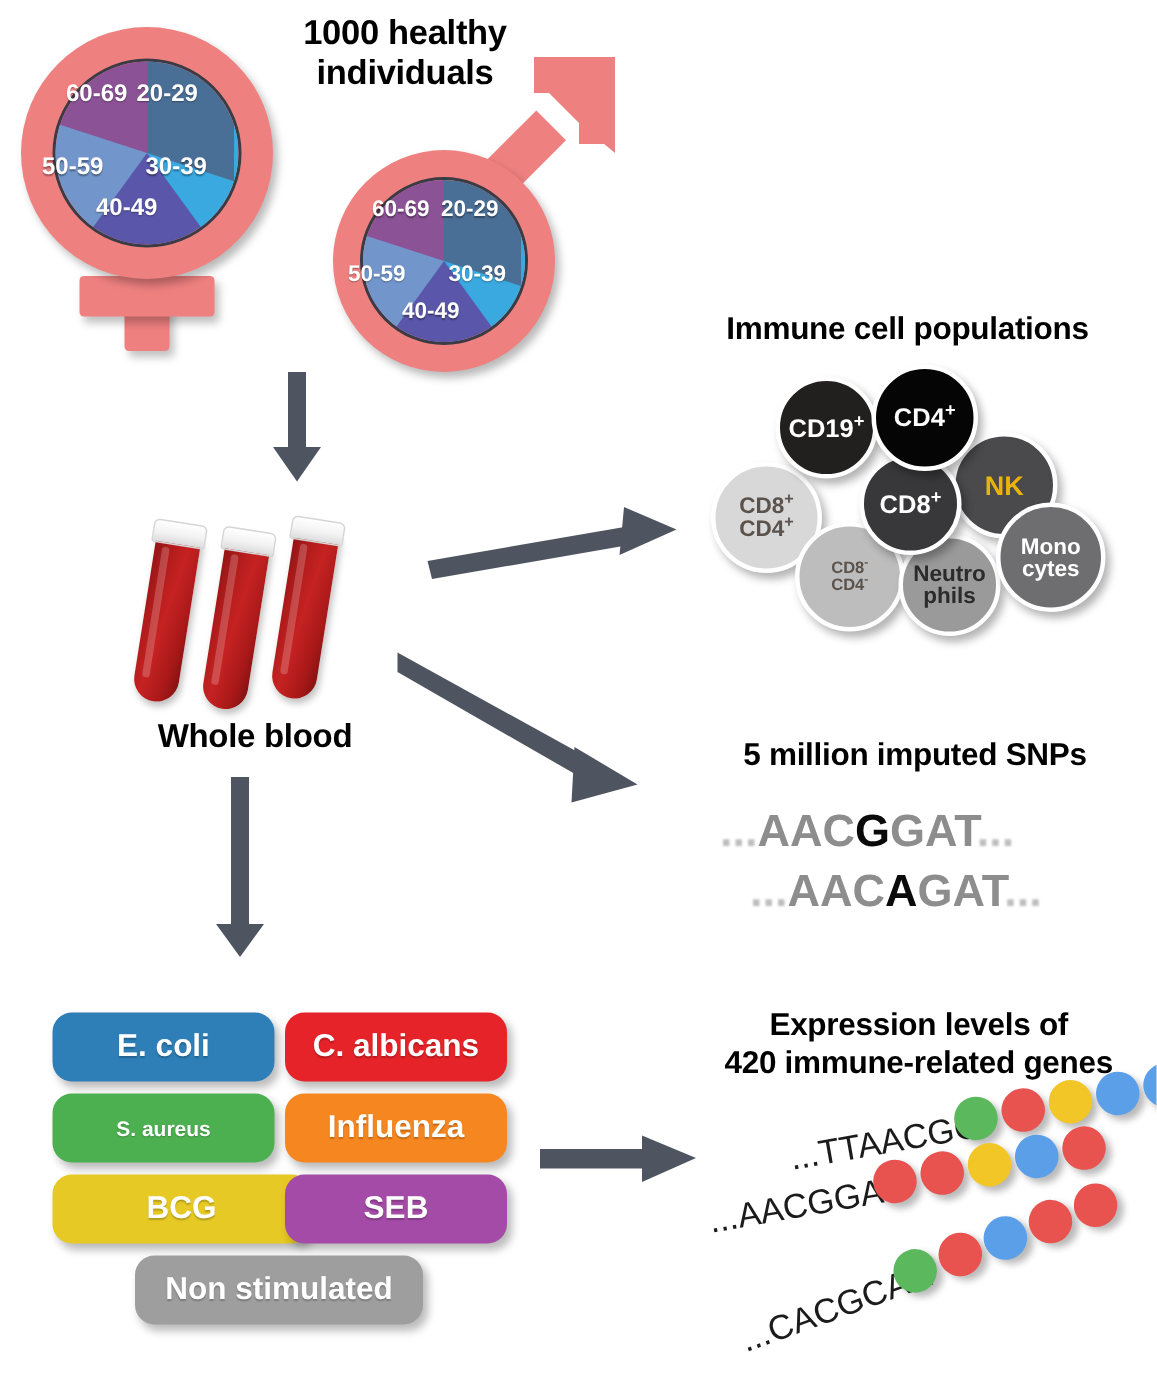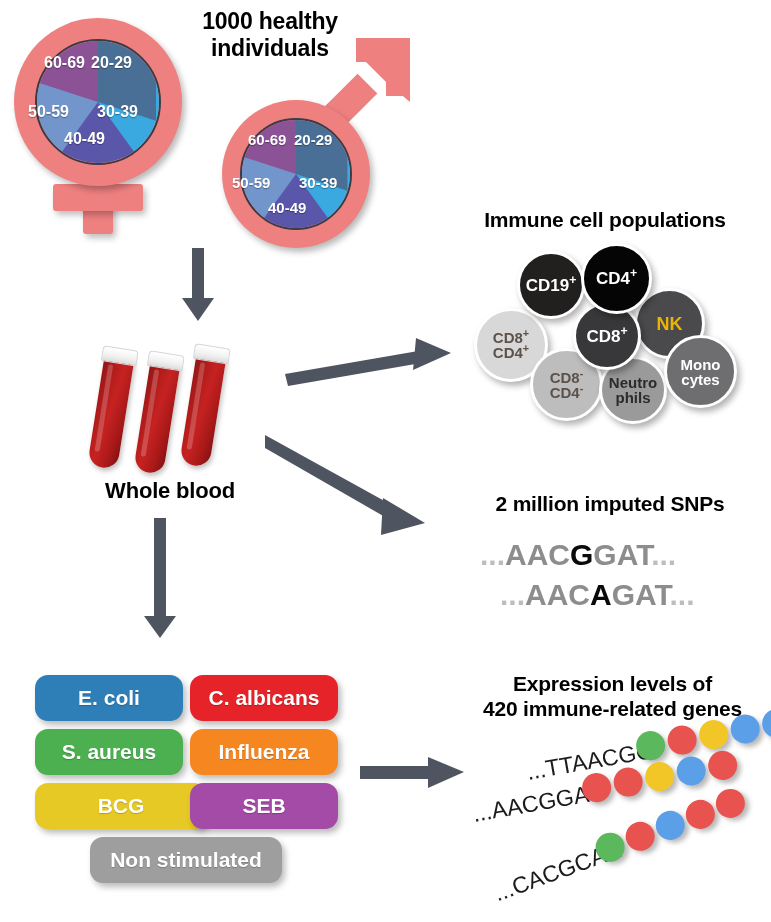--- a/index.html
+++ b/index.html
@@ -251,21 +251,21 @@
 
   <div class="abs" style="left:460px; top:240px; width:300px; height:185px;">
 
     <div class="bubble" style="left:14px; top:68px; width:74px; height:74px; background:#d8d8d8; color:#5b524c; font-size:15px; z-index:1;">
       <div>
         <div>CD8<sup>+</sup></div>
         <div>CD4<sup>+</sup></div>
       </div>
     </div>
 
-    <div class="bubble" style="left:70px; top:108px; width:73px; height:73px; background:#bdbdbd; color:#5b524c; font-size:15px; z-index:2;">
+    <div class="bubble" style="left:70px; top:108px; width:73px; height:73px; background:#bdbdbd; color:#5b524c; font-size:11px; z-index:2;">
       <div>
         <div>CD8<sup>-</sup></div>
         <div>CD4<sup>-</sup></div>
       </div>
     </div>
 
     <div class="bubble" style="left:139px; top:116px; width:68px; height:68px; background:#9a9a9a; color:#2b2b2b; font-size:15px; z-index:3;">
       <div>
         <div>Neutro</div>
         <div>phils</div>
@@ -289,35 +289,35 @@
 
     <div class="bubble" style="left:113px; top:62px; width:68px; height:68px; background:#38373a; color:#ffffff; font-size:17px; z-index:4;">
       <div>CD8<sup>+</sup></div>
     </div>
 
     <div class="bubble" style="left:121px; top:3px; width:71px; height:71px; background:#050505; color:#ffffff; font-size:17px; z-index:5;">
       <div>CD4<sup>+</sup></div>
     </div>
   </div>
 
-  <div class="abs heading" style="left:460px; top:492px; width:300px; font-size:21px;">2 million imputed SNPs</div>
+  <div class="abs heading" style="left:460px; top:492px; width:300px; font-size:21px;">5 million imputed SNPs</div>
 
   <div class="snp-row" style="left:480px; top:538px;">
     <span class="snp-faint">...</span><span class="snp-mid">AAC</span><span class="snp-dark">G</span><span class="snp-mid">GAT</span><span class="snp-faint">...</span>
   </div>
 
   <div class="snp-row" style="left:500px; top:578px;">
     <span class="snp-faint">...</span><span class="snp-mid">AAC</span><span class="snp-dark">A</span><span class="snp-mid">GAT</span><span class="snp-faint">...</span>
   </div>
 
   <div class="abs" style="left:35px; top:675px; width:300px; height:225px;">
     <div class="stim" style="left:0px; top:0px; width:148px; height:46px; background:#2e7eb8; font-size:21px;">E. coli</div>
     <div class="stim" style="left:155px; top:0px; width:148px; height:46px; background:#e52329; font-size:21px;">C. albicans</div>
 
-    <div class="stim" style="left:0px; top:54px; width:148px; height:46px; background:#4caf50; font-size:21px;">S. aureus</div>
+    <div class="stim" style="left:0px; top:54px; width:148px; height:46px; background:#4caf50; font-size:14px;">S. aureus</div>
     <div class="stim" style="left:155px; top:54px; width:148px; height:46px; background:#f6861f; font-size:21px;">Influenza</div>
 
     <div class="stim" style="left:0px; top:108px; width:172px; height:46px; background:#e6c924; font-size:21px;">BCG</div>
     <div class="stim" style="left:155px; top:108px; width:148px; height:46px; background:#a44ba7; font-size:21px;">SEB</div>
 
     <div class="stim" style="left:55px; top:162px; width:192px; height:46px; background:#9e9e9e; font-size:21px;">Non stimulated</div>
   </div>
 
   <div class="arrow" style="left:360px; top:755px;">
     <svg width="105" height="36" viewBox="0 0 105 36">

